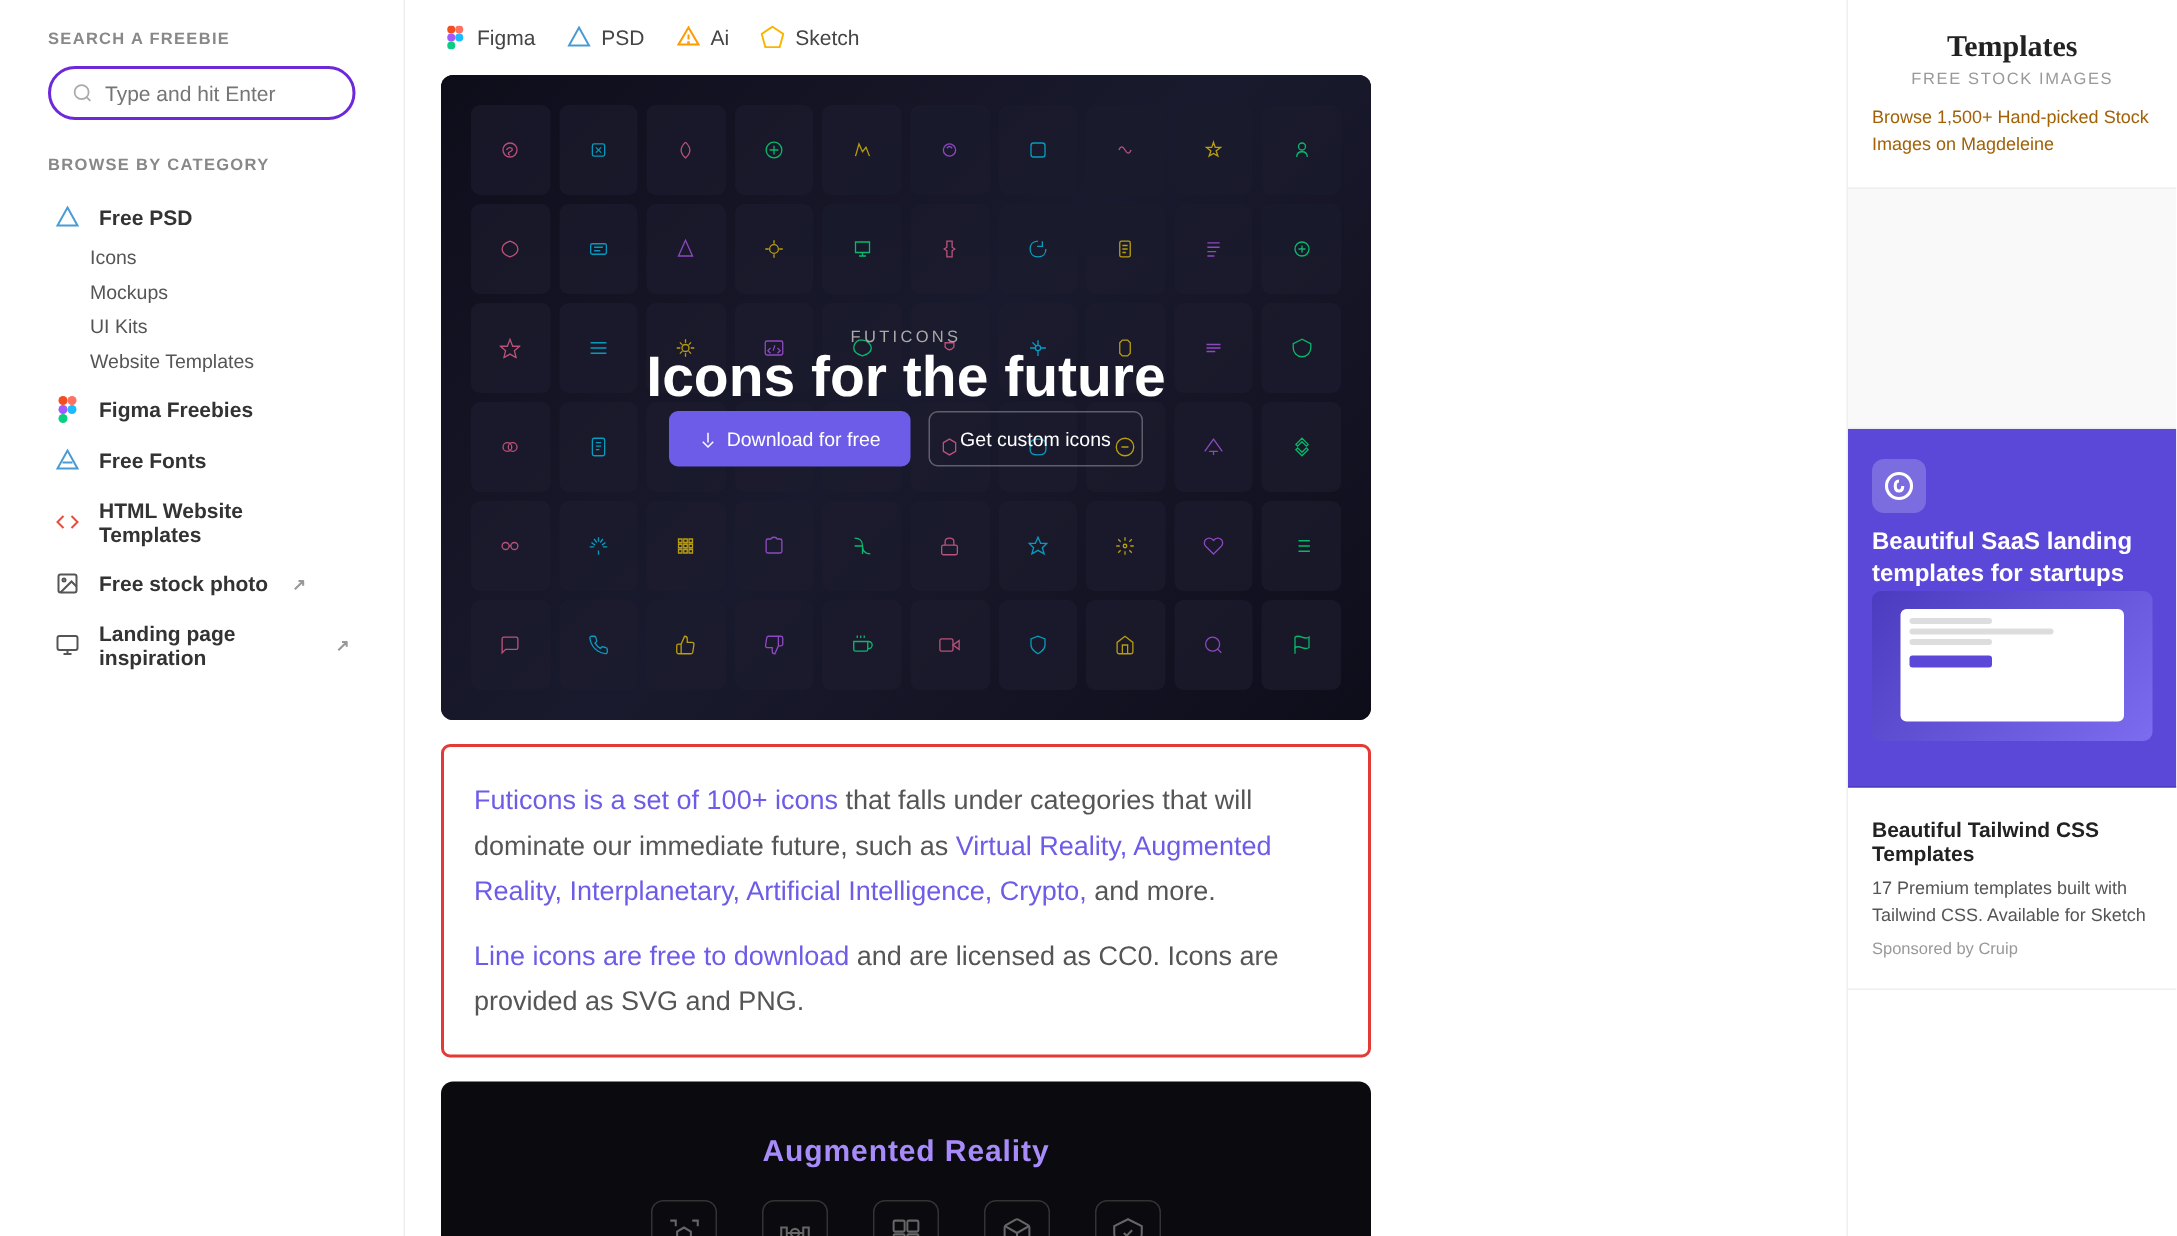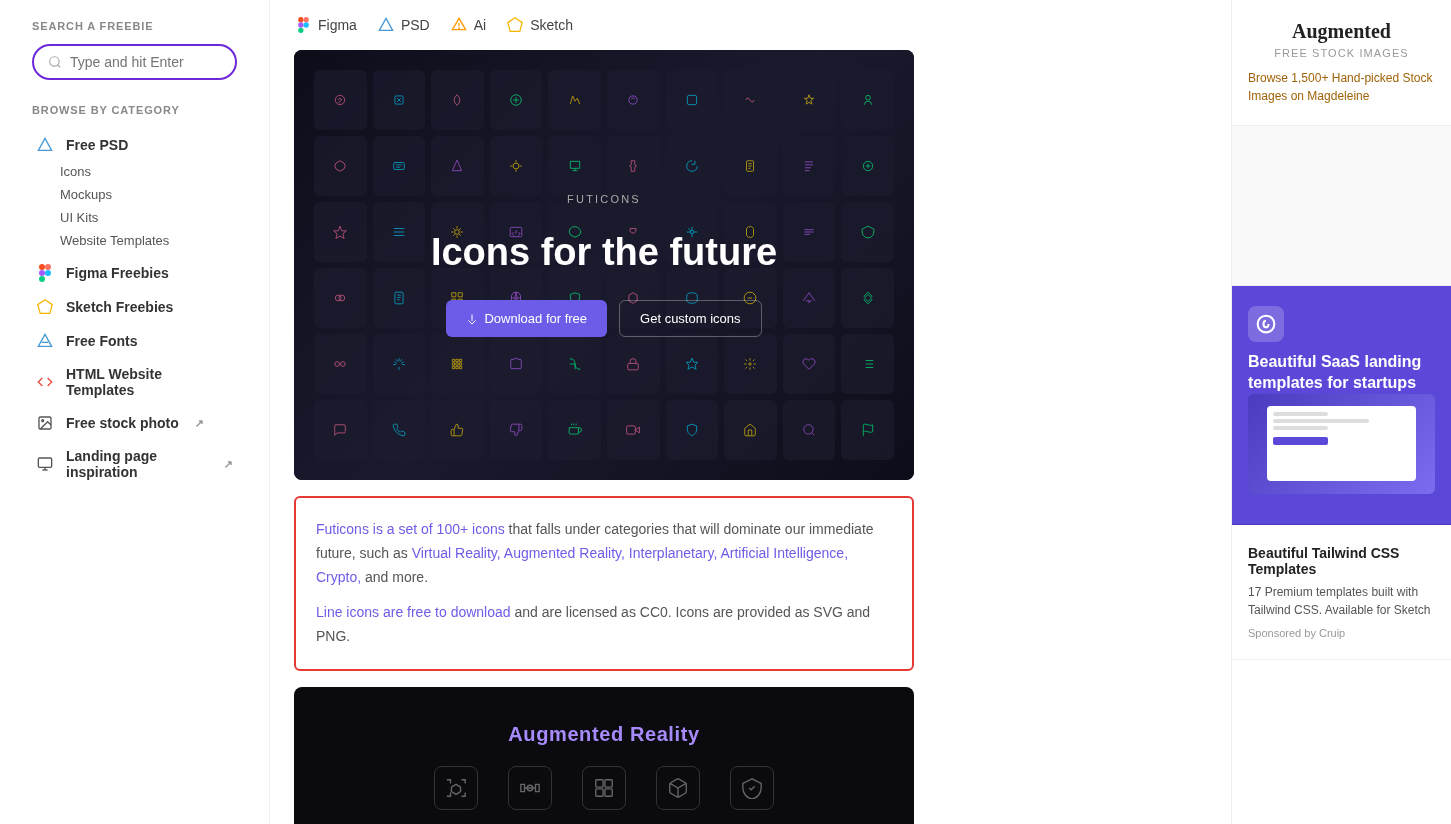--- a/index.html
+++ b/index.html
@@ -143,21 +143,21 @@
       justify-content: center;
       font-size: 11px;
     }
     .key-item svg { width: 14px; height: 14px; }
 
     .hero-text-overlay {
       position: absolute;
       display: flex;
       flex-direction: column;
       align-items: center;
-      gap: 26px;
+      gap: 0;
     }
     .hero-subtitle {
       font-size: 11px;
       letter-spacing: 0.2em;
       color: #aaa;
       text-transform: uppercase;
     }
     .hero-title {
       font-size: 38px;
       font-weight: 700;
@@ -190,21 +190,21 @@
     }
 
     
     .description-box {
       border: 2px solid #e53935;
       border-radius: 6px;
       padding: 20px;
       max-width: 620px;
       margin-bottom: 16px;
       line-height: 1.7;
-      font-size: 14px;
+      font-size: 18px;
       color: #555;
     }
     .description-box p { margin-bottom: 12px; }
     .description-box p:last-child { margin-bottom: 0; }
     .desc-link { color: #6c5ce7; text-decoration: none; }
 
     
     .second-image {
       width: 100%;
       max-width: 620px;
@@ -395,30 +395,20 @@
           <rect x="19" y="0" width="19" height="19" rx="9.5" fill="#ff7262"></rect>
           <rect x="0" y="19" width="19" height="19" rx="9.5" fill="#a259ff"></rect>
           <rect x="0" y="38" width="19" height="19" rx="9.5" fill="#0acf83"></rect>
           <circle cx="28.5" cy="28.5" r="9.5" fill="#1abcfe"></circle>
         </svg>
       </span>
       <span>Figma Freebies</span>
     </div>
   </div>
 
-  <div class="cat-section">
-    <div class="category-item">
-      <span class="category-icon">
-        <svg width="16" height="16" viewBox="0 0 100 100">
-          <polygon points="50,5 95,35 80,90 20,90 5,35" fill="none" stroke="#f7b500" stroke-width="8"></polygon>
-        </svg>
-      </span>
-      <span>Sketch Freebies</span>
-    </div>
-  </div>
 
   <div class="cat-section">
     <div class="category-item">
       <span class="category-icon">
         <svg width="16" height="16" viewBox="0 0 24 24" fill="none" stroke="#4a9bd4" stroke-width="2">
           <polygon points="12,2 22,20 2,20"></polygon>
           <line x1="7" y1="14" x2="17" y2="14"></line>
         </svg>
       </span>
       <span>Free Fonts</span>
@@ -909,21 +899,21 @@
         </svg>
       </div>
     </div>
   </div>
 
 </main>
 
 <aside class="right-sidebar">
 
   <div class="ad-card">
-    <div class="ad-card-title">Augmented</div>
+    <div class="ad-card-title">Templates</div>
     <div class="ad-card-subtitle">FREE STOCK IMAGES</div>
     <div class="ad-card-desc">Browse 1,500+ Hand-picked Stock Images on Magdeleine</div>
   </div>
 
   <div class="ad-card" style="height: 160px; background: #f9f9f9;"></div>
 
   <div class="ad-card-purple">
     <div class="ad-purple-logo">
       <svg width="20" height="20" viewBox="0 0 24 24" fill="none" stroke="white" stroke-width="2.5">
         <path d="M12 2 C6.48 2 2 6.48 2 12 s4.48 10 10 10 10-4.48 10-10 S17.52 2 12 2z M12 8 Q9 8 9 12 Q9 16 12 16 Q15 16 15 12"></path>

